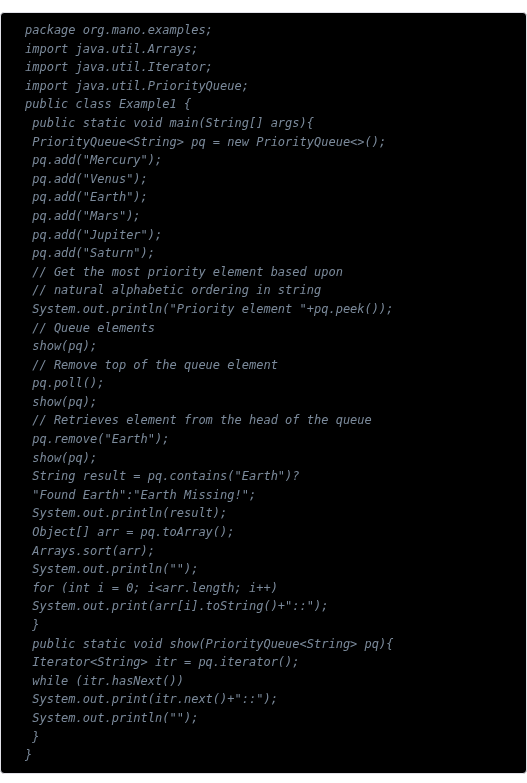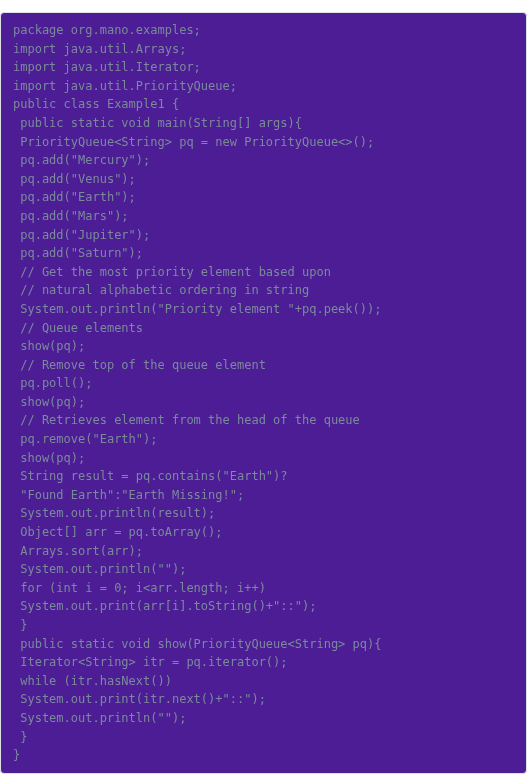--- a/index.html
+++ b/index.html
@@ -4,29 +4,30 @@
 <style>
   body {
     margin: 0;
     padding: 0;
     background: #ffffff;
     font-family: "Consolas", "Monaco", "Courier New", monospace;
   }
   .code-block {
     width: 527px;
     box-sizing: border-box;
-    background: #4c1d95;
+    background: #000000;
     border: 1px solid #e1e1e8;
     border-radius: 4px;
-    padding: 8px 12px;
+    padding: 8px 24px;
     font-size: 12px;
     line-height: 1.55;
     color: #7b8a9b;
     white-space: pre;
     overflow: hidden;
+    font-style: italic;
   }
   .code-line {
     display: block;
   }
 </style>
 </head>
 <body>
 
 <pre class="code-block"><span class="code-line">package org.mano.examples;</span><span class="code-line">import java.util.Arrays;</span><span class="code-line">import java.util.Iterator;</span><span class="code-line">import java.util.PriorityQueue;</span><span class="code-line">public class Example1 {</span><span class="code-line"> public static void main(String[] args){</span><span class="code-line"> PriorityQueue&lt;String&gt; pq = new PriorityQueue&lt;&gt;();</span><span class="code-line"> pq.add("Mercury");</span><span class="code-line"> pq.add("Venus");</span><span class="code-line"> pq.add("Earth");</span><span class="code-line"> pq.add("Mars");</span><span class="code-line"> pq.add("Jupiter");</span><span class="code-line"> pq.add("Saturn");</span><span class="code-line"> // Get the most priority element based upon</span><span class="code-line"> // natural alphabetic ordering in string</span><span class="code-line"> System.out.println("Priority element "+pq.peek());</span><span class="code-line"> // Queue elements</span><span class="code-line"> show(pq);</span><span class="code-line"> // Remove top of the queue element</span><span class="code-line"> pq.poll();</span><span class="code-line"> show(pq);</span><span class="code-line"> // Retrieves element from the head of the queue</span><span class="code-line"> pq.remove("Earth");</span><span class="code-line"> show(pq);</span><span class="code-line"> String result = pq.contains("Earth")?</span><span class="code-line"> "Found Earth":"Earth Missing!";</span><span class="code-line"> System.out.println(result);</span><span class="code-line"> Object[] arr = pq.toArray();</span><span class="code-line"> Arrays.sort(arr);</span><span class="code-line"> System.out.println("");</span><span class="code-line"> for (int i = 0; i&lt;arr.length; i++)</span><span class="code-line"> System.out.print(arr[i].toString()+"::");</span><span class="code-line"> }</span><span class="code-line"> public static void show(PriorityQueue&lt;String&gt; pq){</span><span class="code-line"> Iterator&lt;String&gt; itr = pq.iterator();</span><span class="code-line"> while (itr.hasNext())</span><span class="code-line"> System.out.print(itr.next()+"::");</span><span class="code-line"> System.out.println("");</span><span class="code-line"> }</span><span class="code-line">}</span></pre>
 

